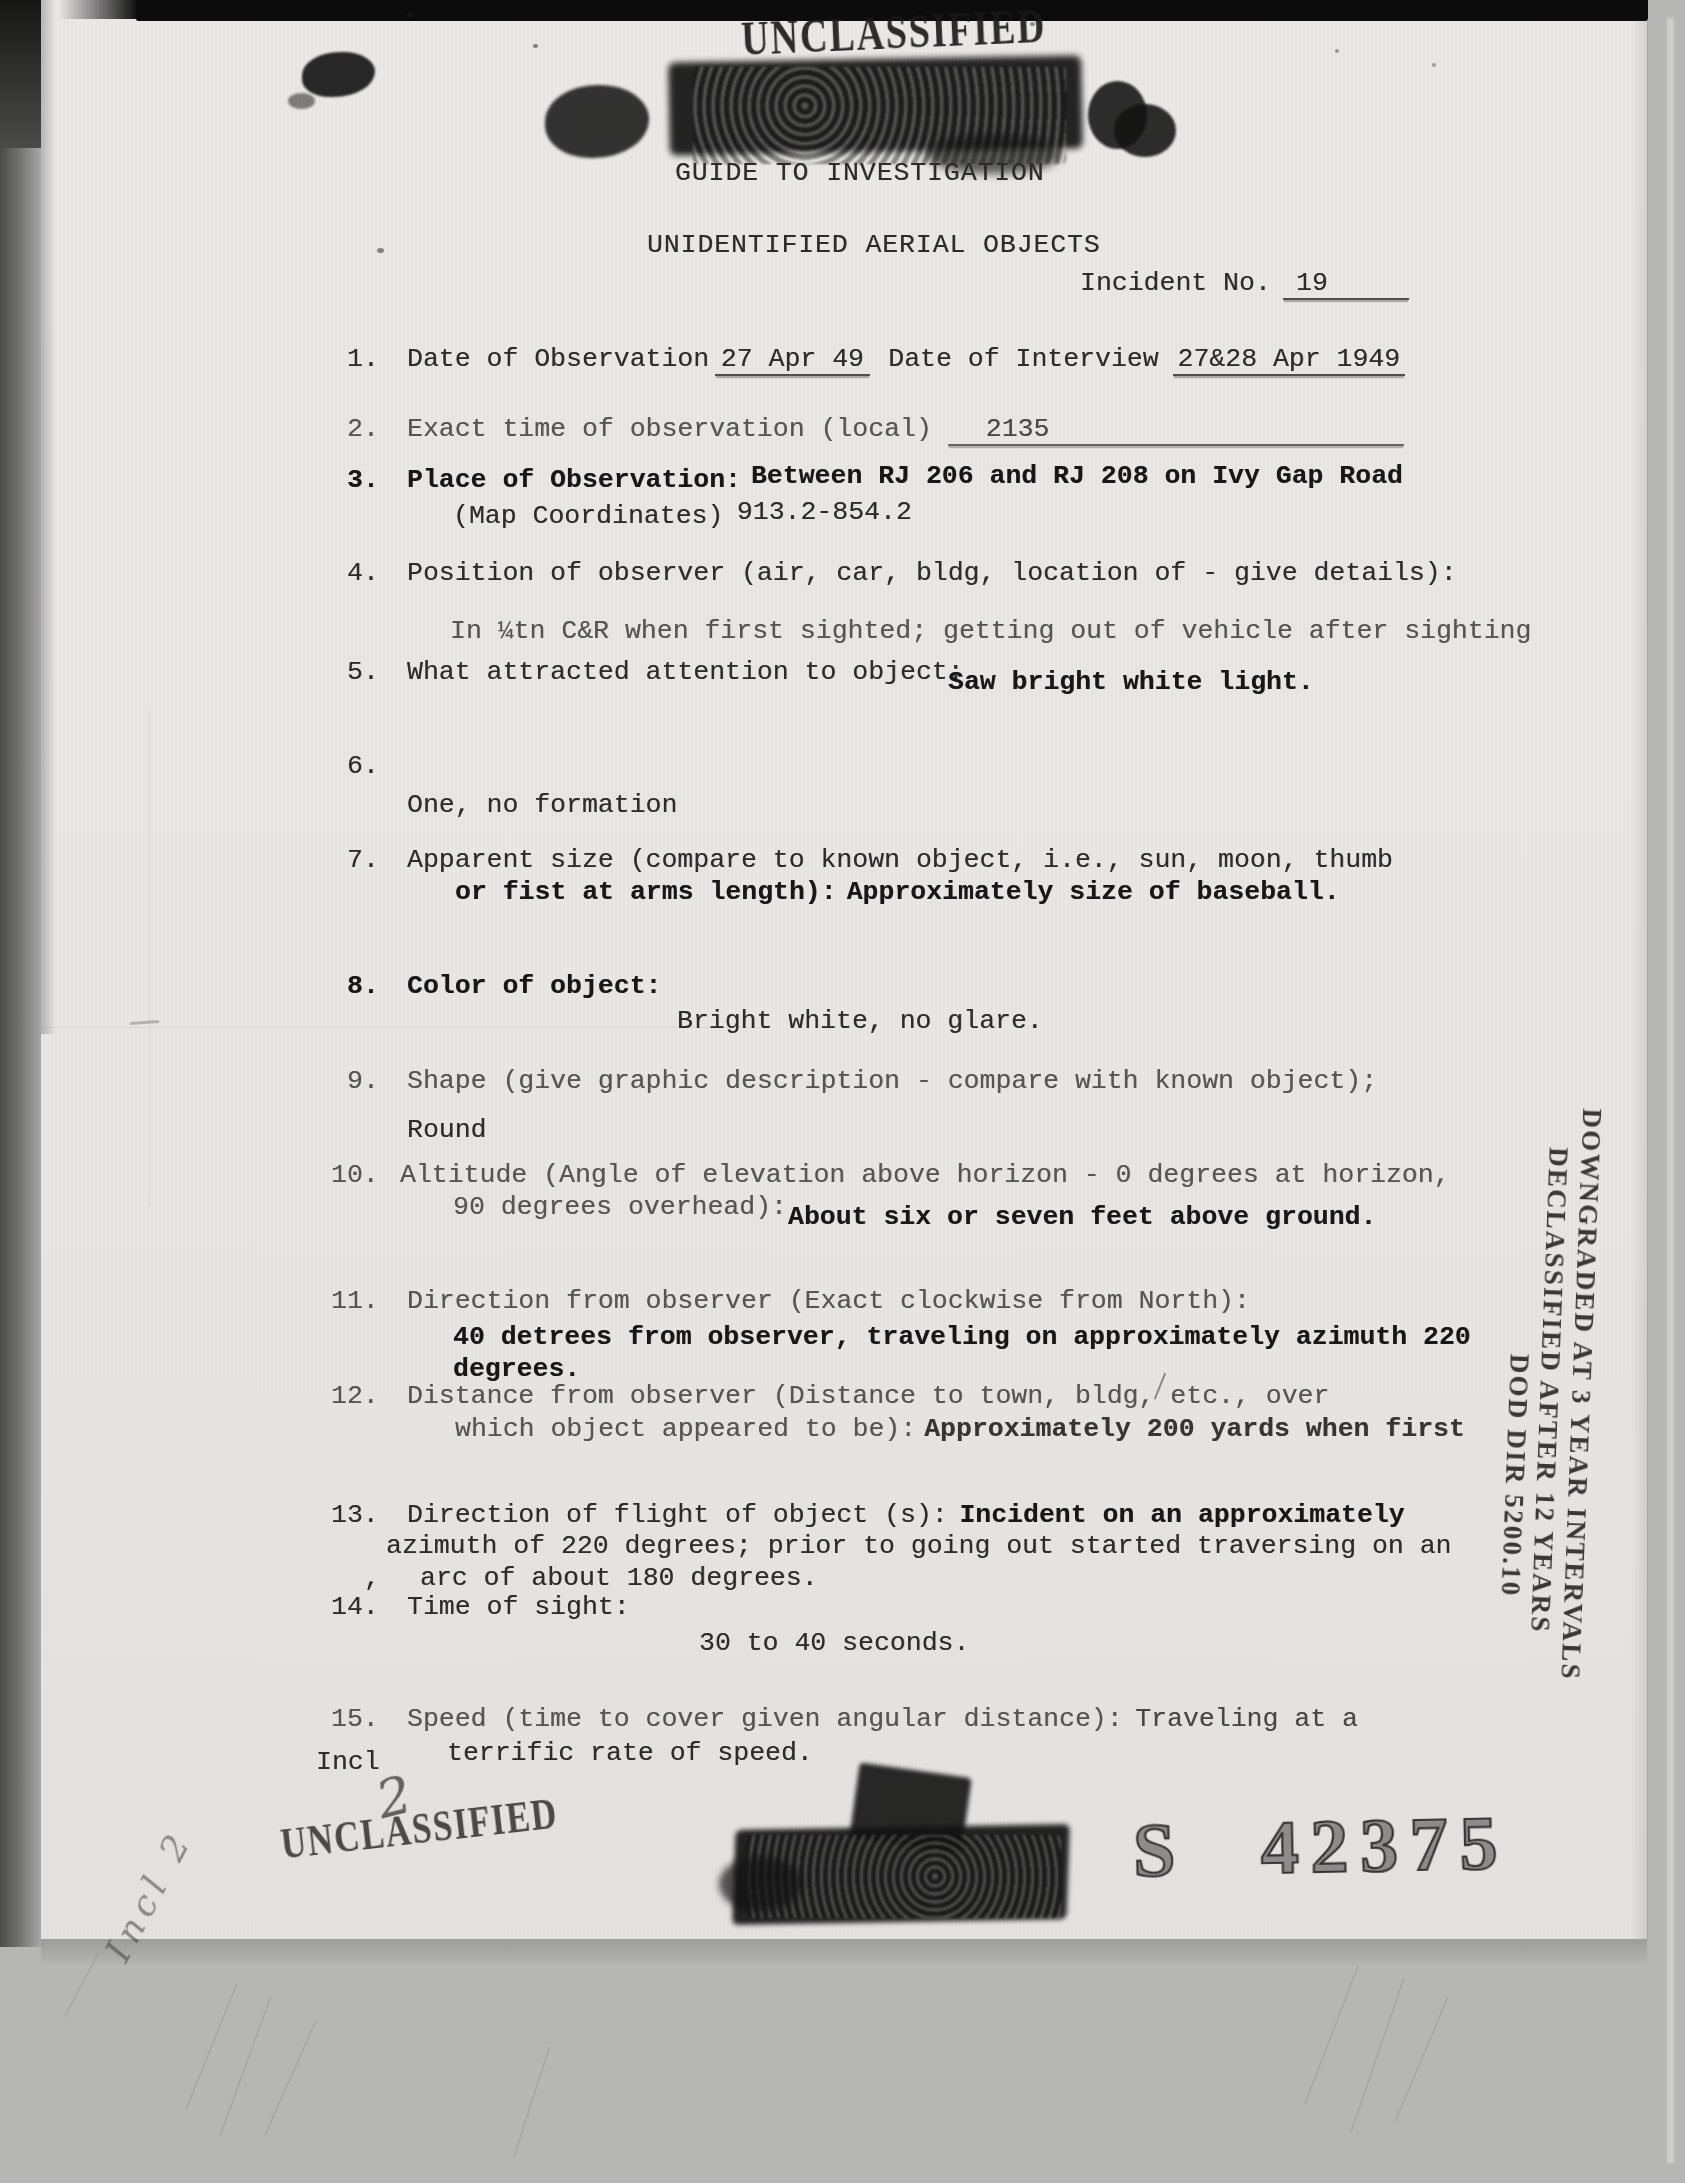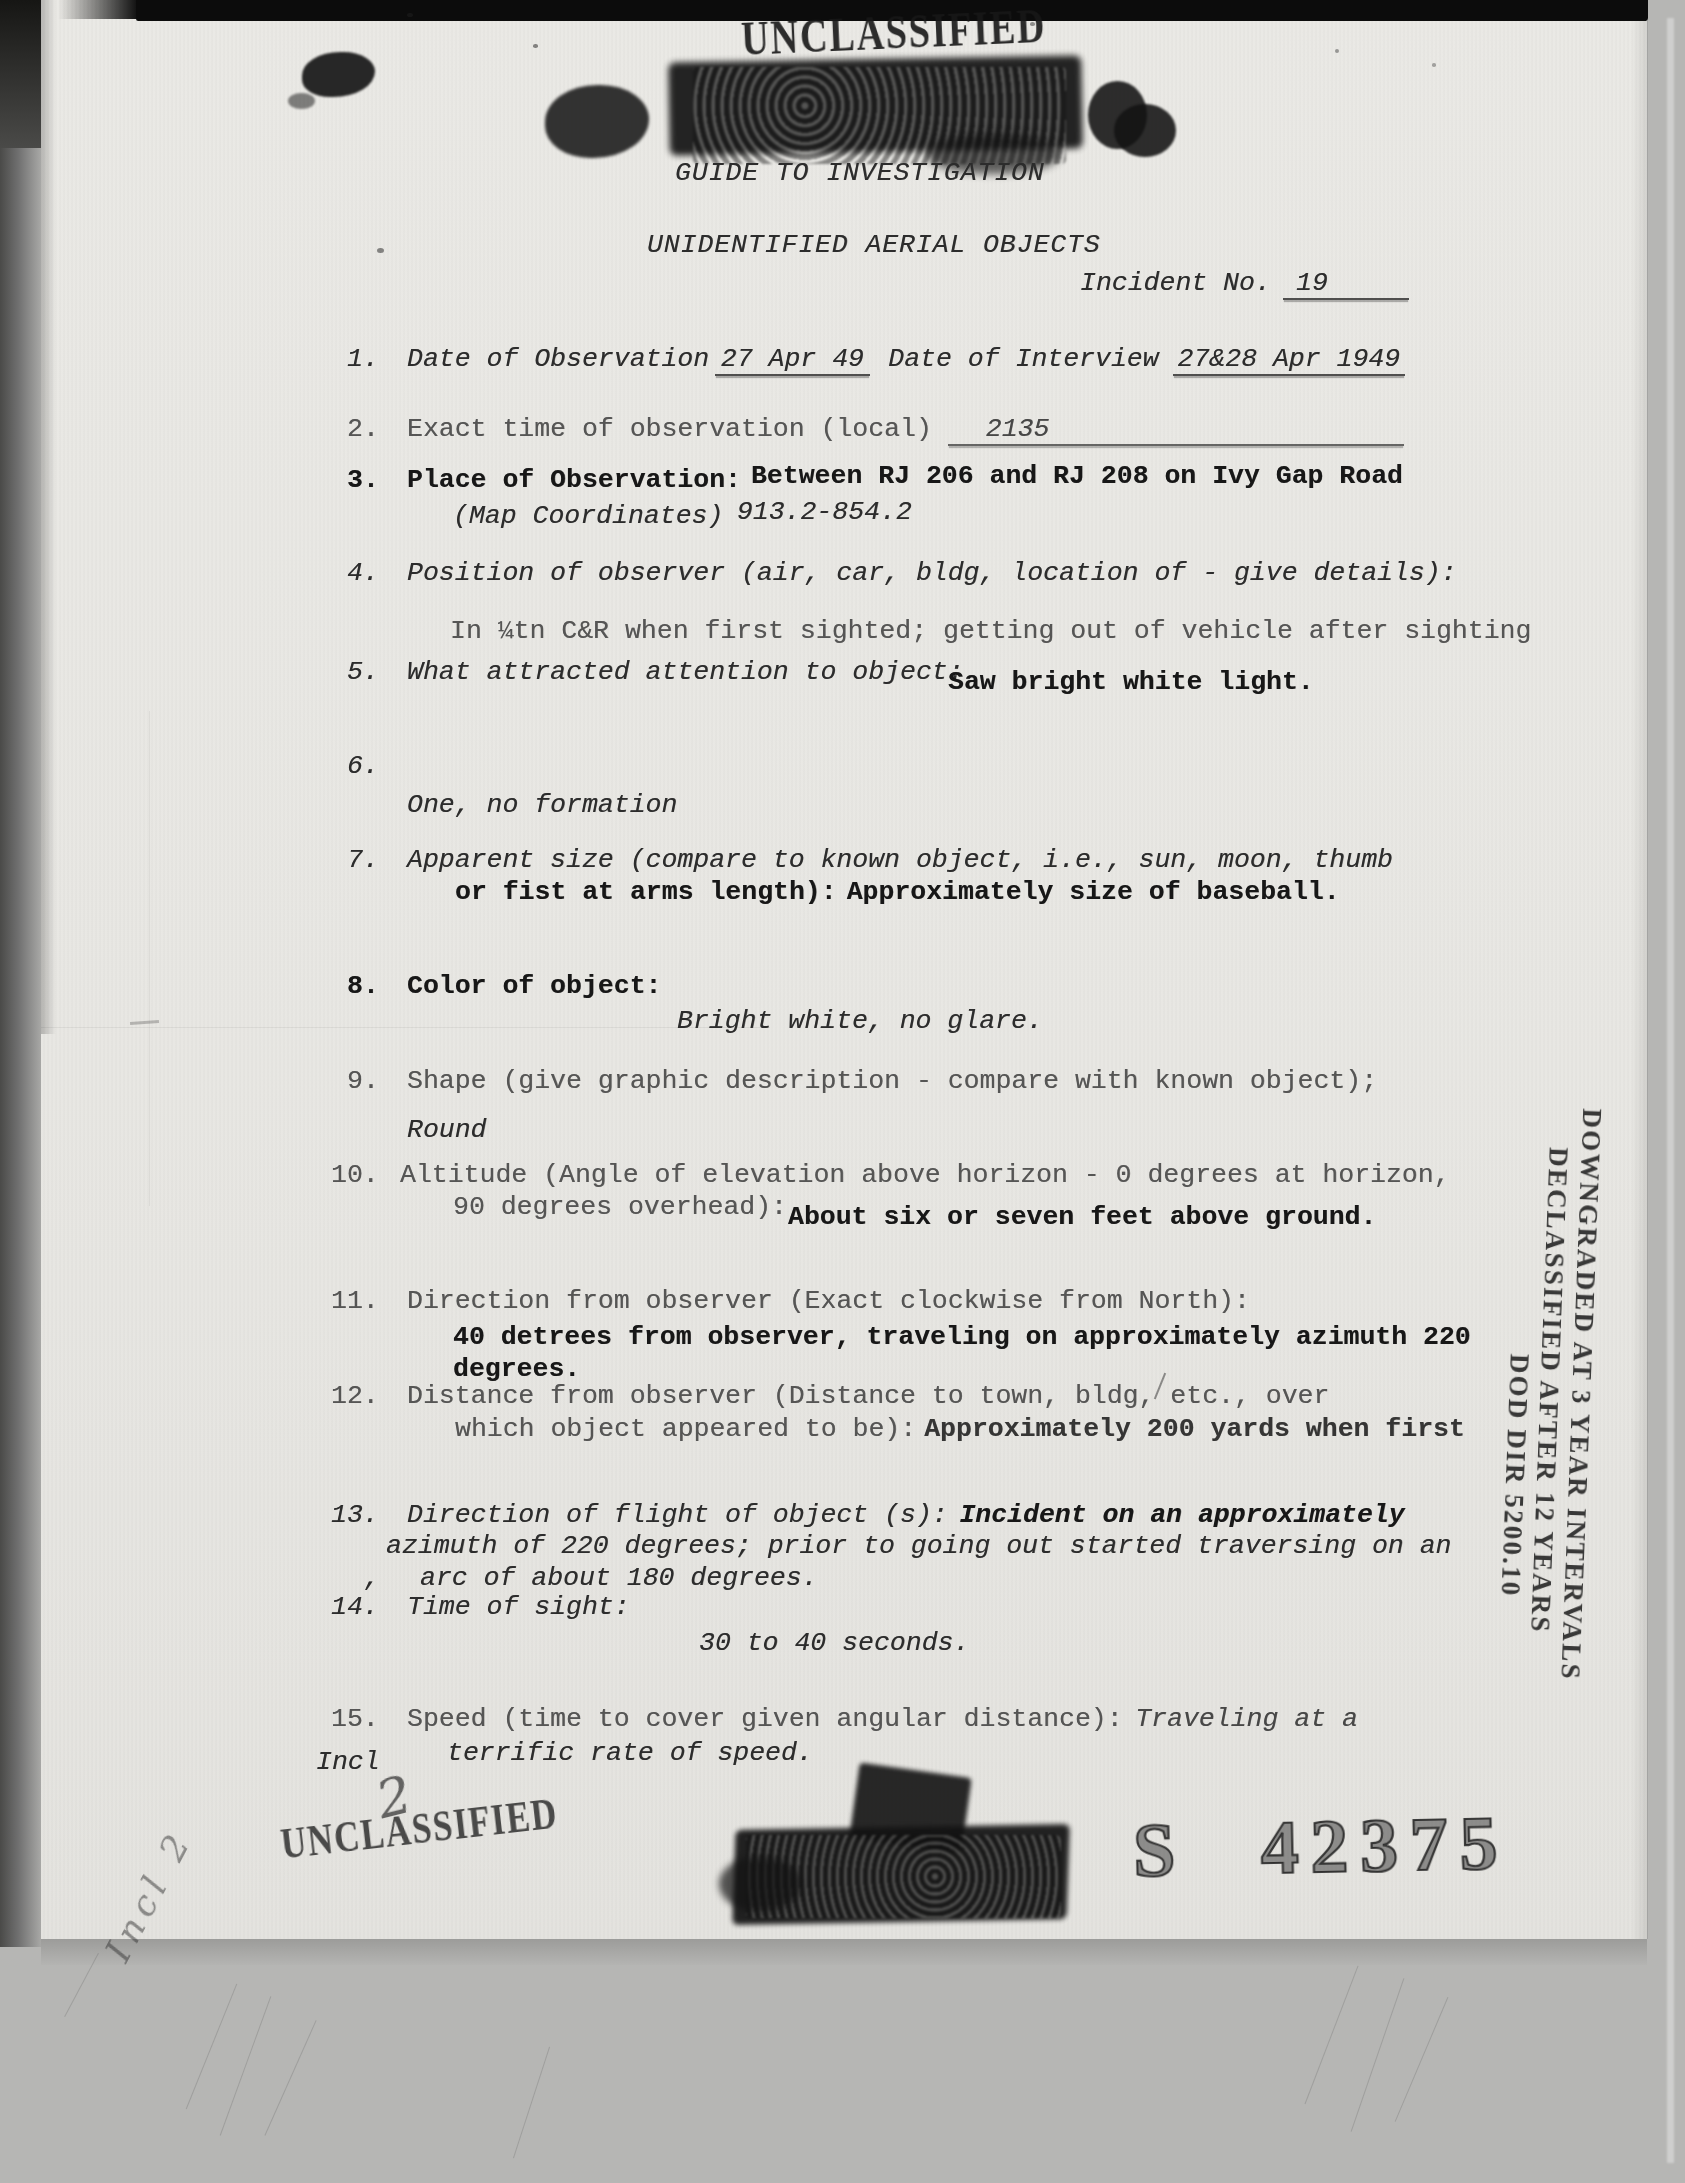--- a/index.html
+++ b/index.html
@@ -27,21 +27,21 @@
     border-radius:0 0 3.6px 2.2px;}
   .top-bar-fade{position:absolute;left:58px;top:0;width:81px;height:19px;
     background:linear-gradient(90deg,rgba(12,12,12,0),#0c0c0c);}
 
   
   .typed{position:absolute;left:0;top:0;width:100%;height:100%;
     font-family:"Liberation Mono","DejaVu Sans Mono",monospace;font-size:26.5px;
     color:#2c2c2c;filter:blur(0.2px);}
   .tline{position:absolute;white-space:nowrap;text-shadow:0.3px 0.3px 0.4px rgba(15,15,15,0.45);}
   .t-dark{font-weight:bold;color:#171717;}
-  .t-med{color:#2c2c2c;font-style:italic;}
+  .t-med{color:#2c2c2c;}
   .t-light{color:#3c3c3c;opacity:0.85;}
   .ul{border-bottom:2.2px solid rgba(28,28,28,0.75);
     box-shadow:0 3.1px 0.9px -1.3px rgba(28,28,28,0.30);}
   .raised{position:relative;top:-4px;}
 
   
   .stamp-top{position:absolute;left:740px;top:10px;font-family:"Liberation Serif","DejaVu Serif",serif;
     font-weight:bold;font-size:49px;letter-spacing:2.2px;color:#181818;opacity:0.9;
     transform:rotate(-2.5deg) scaleX(0.78);transform-origin:left top;filter:blur(0.5px);white-space:nowrap;}
   .stamp-bottom{position:absolute;left:278px;top:1818px;font-family:"Liberation Serif","DejaVu Serif",serif;

